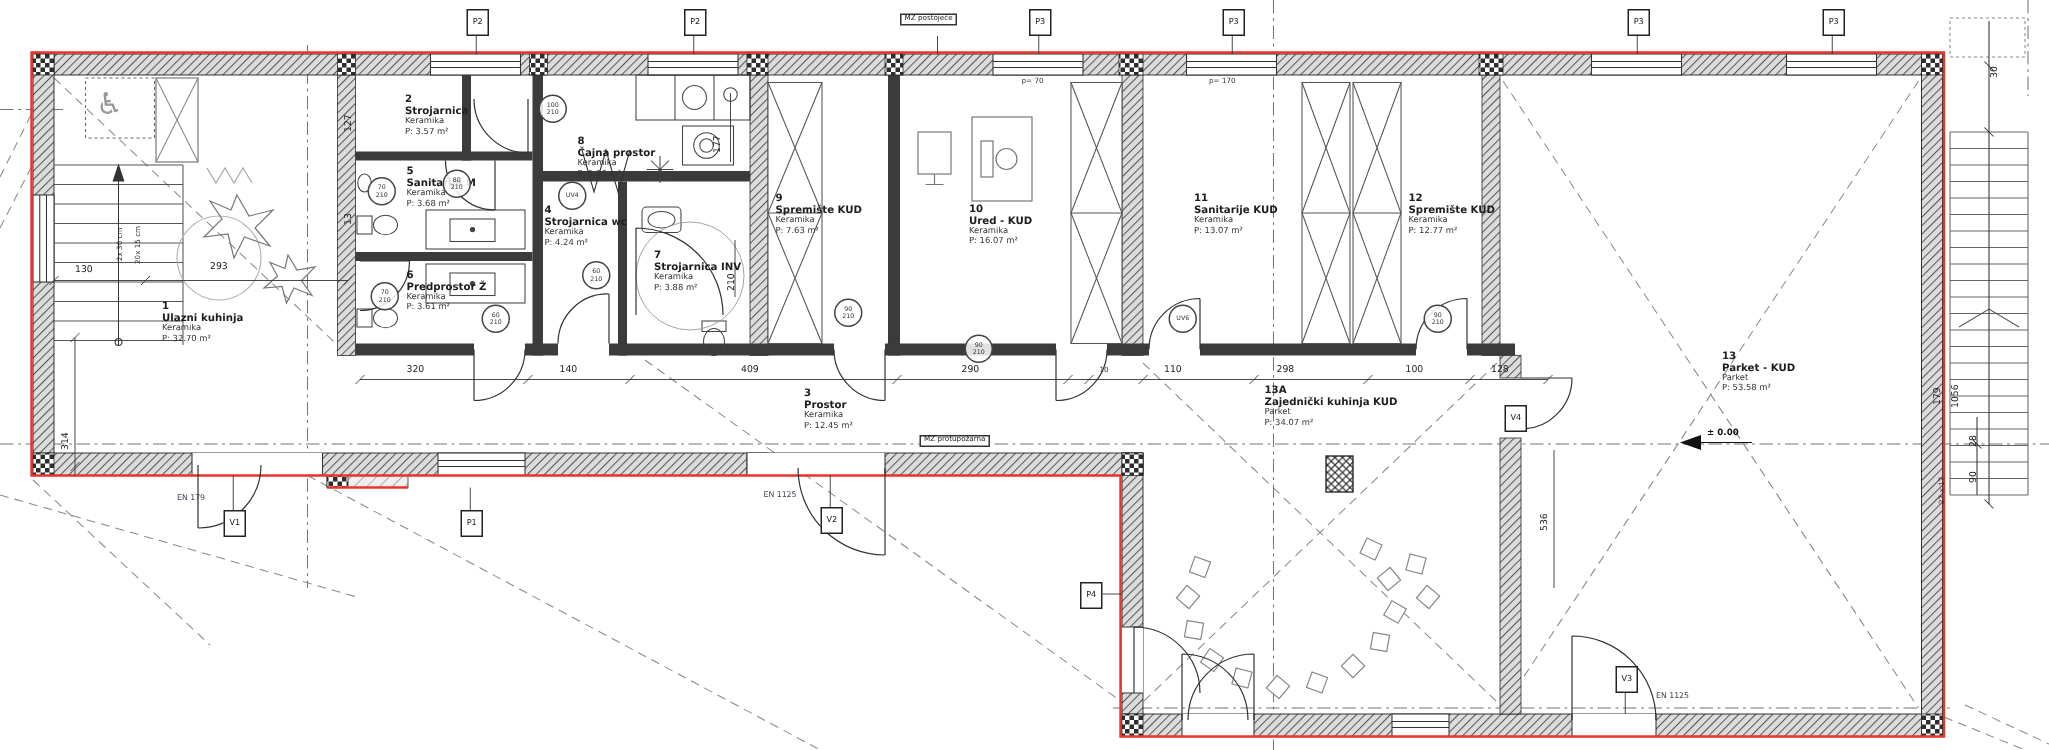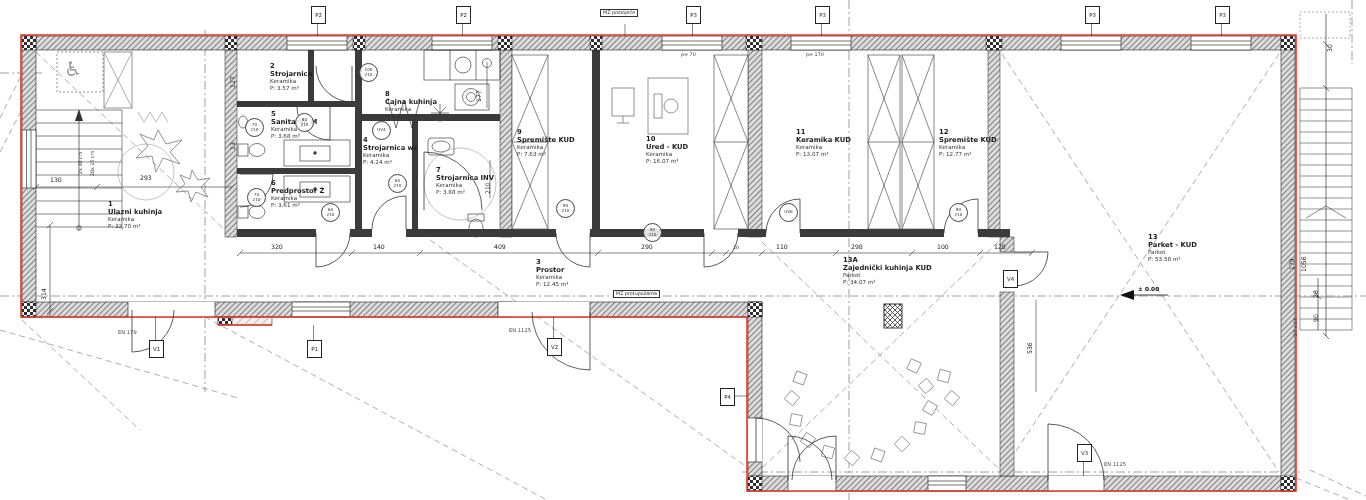--- a/index.html
+++ b/index.html
@@ -342,39 +342,39 @@
   <div class="rarea">P: 3.61 m²</div>
 </div>
 <div class="lbl room" style="left:436px;top:166px">
   <div class="rnum">7</div>
   <div class="rname">Strojarnica INV</div>
   <div class="rmat">Keramika</div>
   <div class="rarea">P: 3.88 m²</div>
 </div>
 <div class="lbl room" style="left:385px;top:90px">
   <div class="rnum">8</div>
-  <div class="rname">Čajna kuhinja</div>
+  <div class="rname">Čajna prostor</div>
   <div class="rmat">Keramika</div>
   <div class="rarea">P: 5.26 m²</div>
 </div>
 <div class="lbl room" style="left:517px;top:128px">
   <div class="rnum">9</div>
   <div class="rname">Spremište KUD</div>
   <div class="rmat">Keramika</div>
   <div class="rarea">P: 7.63 m²</div>
 </div>
 <div class="lbl room" style="left:646px;top:135px">
   <div class="rnum">10</div>
   <div class="rname">Ured - KUD</div>
   <div class="rmat">Keramika</div>
   <div class="rarea">P: 16.07 m²</div>
 </div>
 <div class="lbl room" style="left:796px;top:128px">
   <div class="rnum">11</div>
-  <div class="rname">Keramika KUD</div>
+  <div class="rname">Sanitarije KUD</div>
   <div class="rmat">Keramika</div>
   <div class="rarea">P: 13.07 m²</div>
 </div>
 <div class="lbl room" style="left:939px;top:128px">
   <div class="rnum">12</div>
   <div class="rname">Spremište KUD</div>
   <div class="rmat">Keramika</div>
   <div class="rarea">P: 12.77 m²</div>
 </div>
 <div class="lbl room" style="left:1148px;top:233px">

